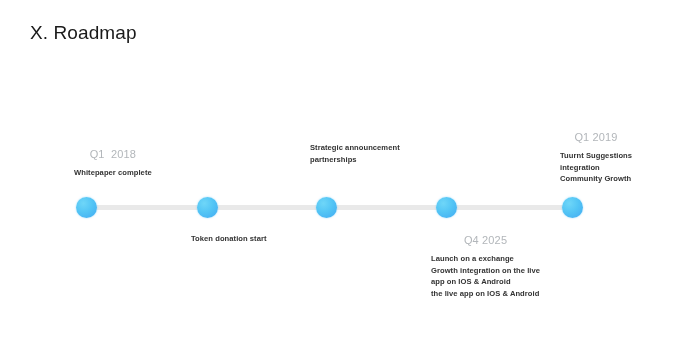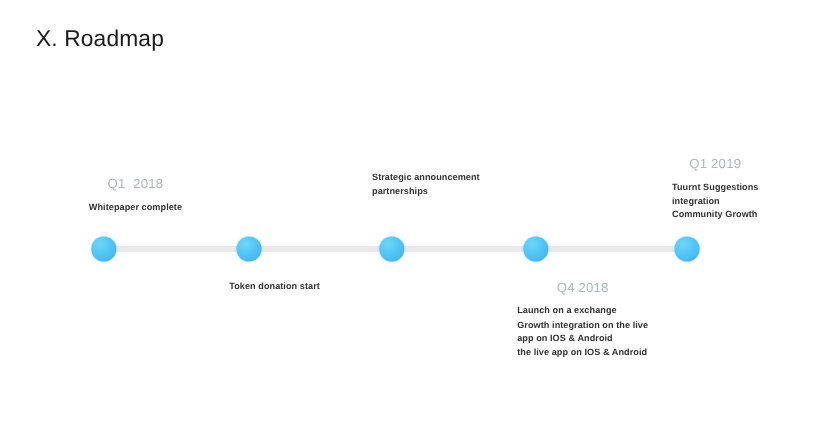--- a/index.html
+++ b/index.html
@@ -119,21 +119,21 @@
         <div class="ms-quarter">Q1  2018</div>
         <div class="ms-lines"><span class="ms-line">Whitepaper complete</span></div>
       </div>
       <div class="milestone" id="milestone-1">
         <div class="ms-lines"><span class="ms-line">Token donation start</span></div>
       </div>
       <div class="milestone" id="milestone-2">
         <div class="ms-lines"><span class="ms-line">Strategic announcement</span><span class="ms-line">partnerships</span></div>
       </div>
       <div class="milestone" id="milestone-3">
-        <div class="ms-quarter">Q4 2018</div>
+        <div class="ms-quarter">Q4 2025</div>
         <div class="ms-lines"><span class="ms-line">Launch on a exchange</span><span class="ms-line">Growth integration on the live</span><span class="ms-line">app on IOS &amp; Android</span><span class="ms-line">the live app on IOS &amp; Android</span></div>
       </div>
       <div class="milestone" id="milestone-4">
         <div class="ms-quarter">Q1 2019</div>
         <div class="ms-lines"><span class="ms-line">Tuurnt Suggestions</span><span class="ms-line">integration</span><span class="ms-line">Community Growth</span></div>
       </div>
     </div>
 
 </div>
 

